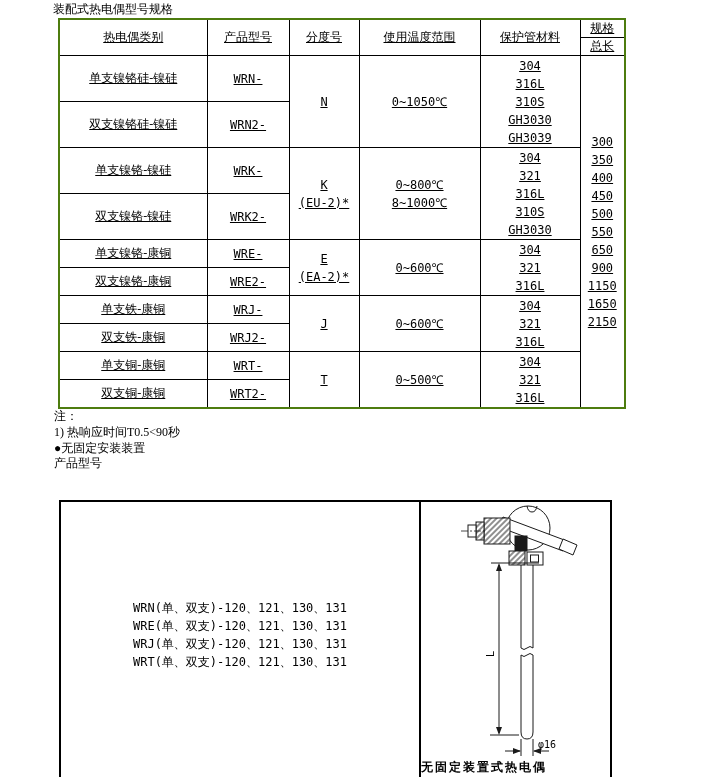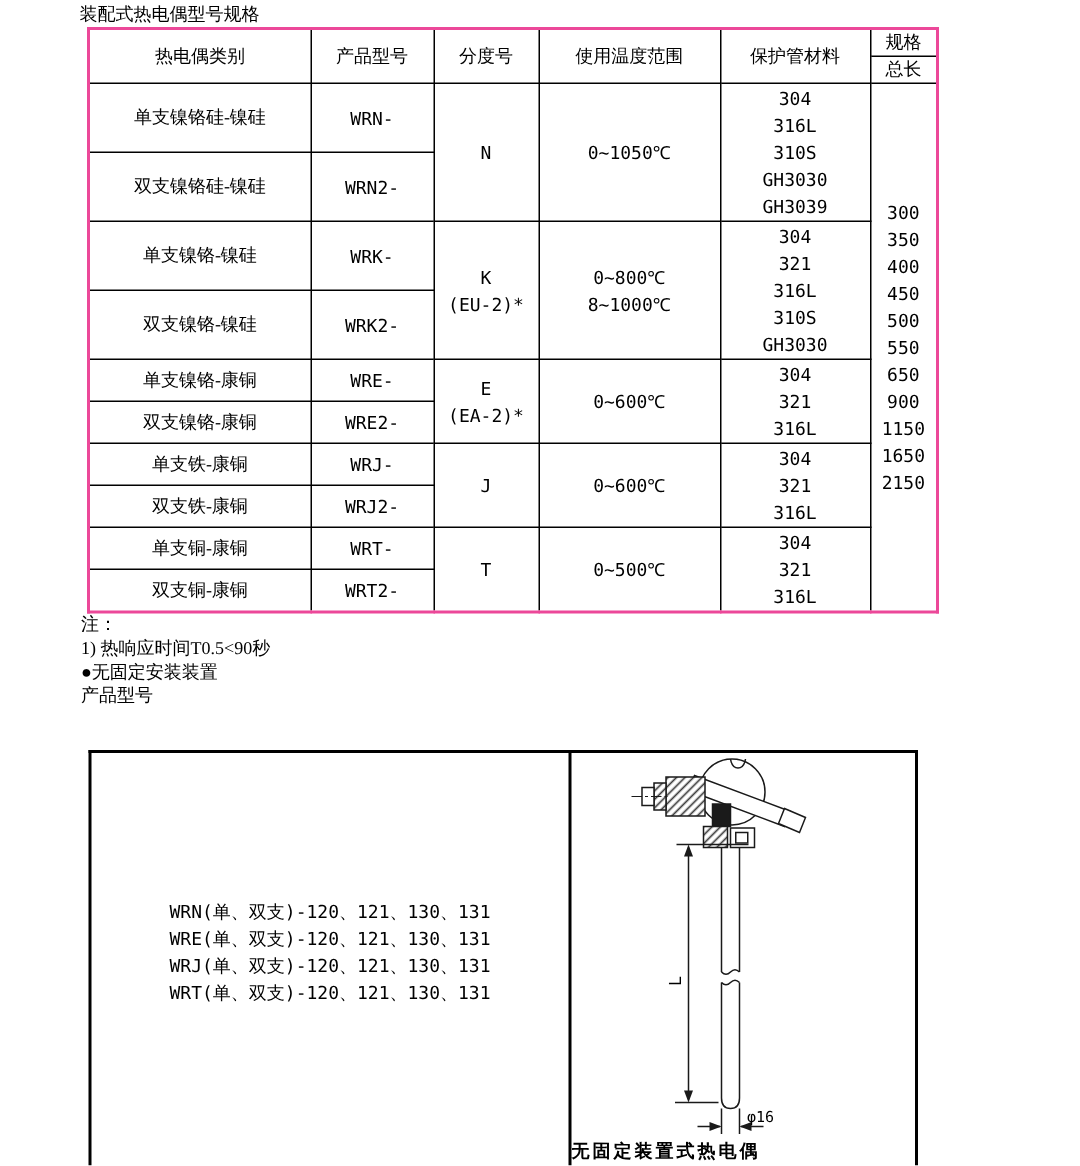--- a/index.html
+++ b/index.html
@@ -10,21 +10,22 @@
   }
 
   #doc-title{
     position:absolute;left:53px;top:2px;font-size:12px;line-height:15px;text-align:right;
   }
 
   
   #spec-table{
     position:absolute;left:58px;top:18px;
     border-collapse:collapse;table-layout:fixed;
-    border:2px solid #ec4899;
+    border:2px solid #4d7c0f;
+    text-decoration:underline;
   }
   #spec-table th,#spec-table td{
     border:1px solid #000;
     font-weight:normal;text-align:center;vertical-align:middle;
     padding:0;font-size:12px;color:#000;
   }
   #spec-table thead th{height:17px;}
   tr.r-tall td{height:45px;}
   tr.r-short td{height:27px;}
   .multiline{white-space:pre-line;line-height:18px;}
@@ -37,21 +38,21 @@
     position:absolute;left:54px;top:409px;font-size:12px;line-height:15.8px;
   }
 
   
   #model-box{
     position:absolute;left:59px;top:500px;width:553px;height:277px;
     border:2px solid #000;border-bottom:none;box-sizing:border-box;
     display:flex;
   }
   #model-panel{
-    width:320px;box-sizing:border-box;border-right:2px solid #000;
+    width:360px;box-sizing:border-box;border-right:2px solid #000;
     position:relative;text-align:center;
   }
   #model-list{
     display:inline-block;text-align:left;margin-top:97px;
     font-family:"DejaVu Sans Mono","Liberation Mono",monospace;
     font-size:12px;line-height:18px;white-space:nowrap;
   }
   #diagram-panel{flex:1;position:relative;}
   #diagram-svg{position:absolute;left:0;top:0;}
   #diagram-caption{

